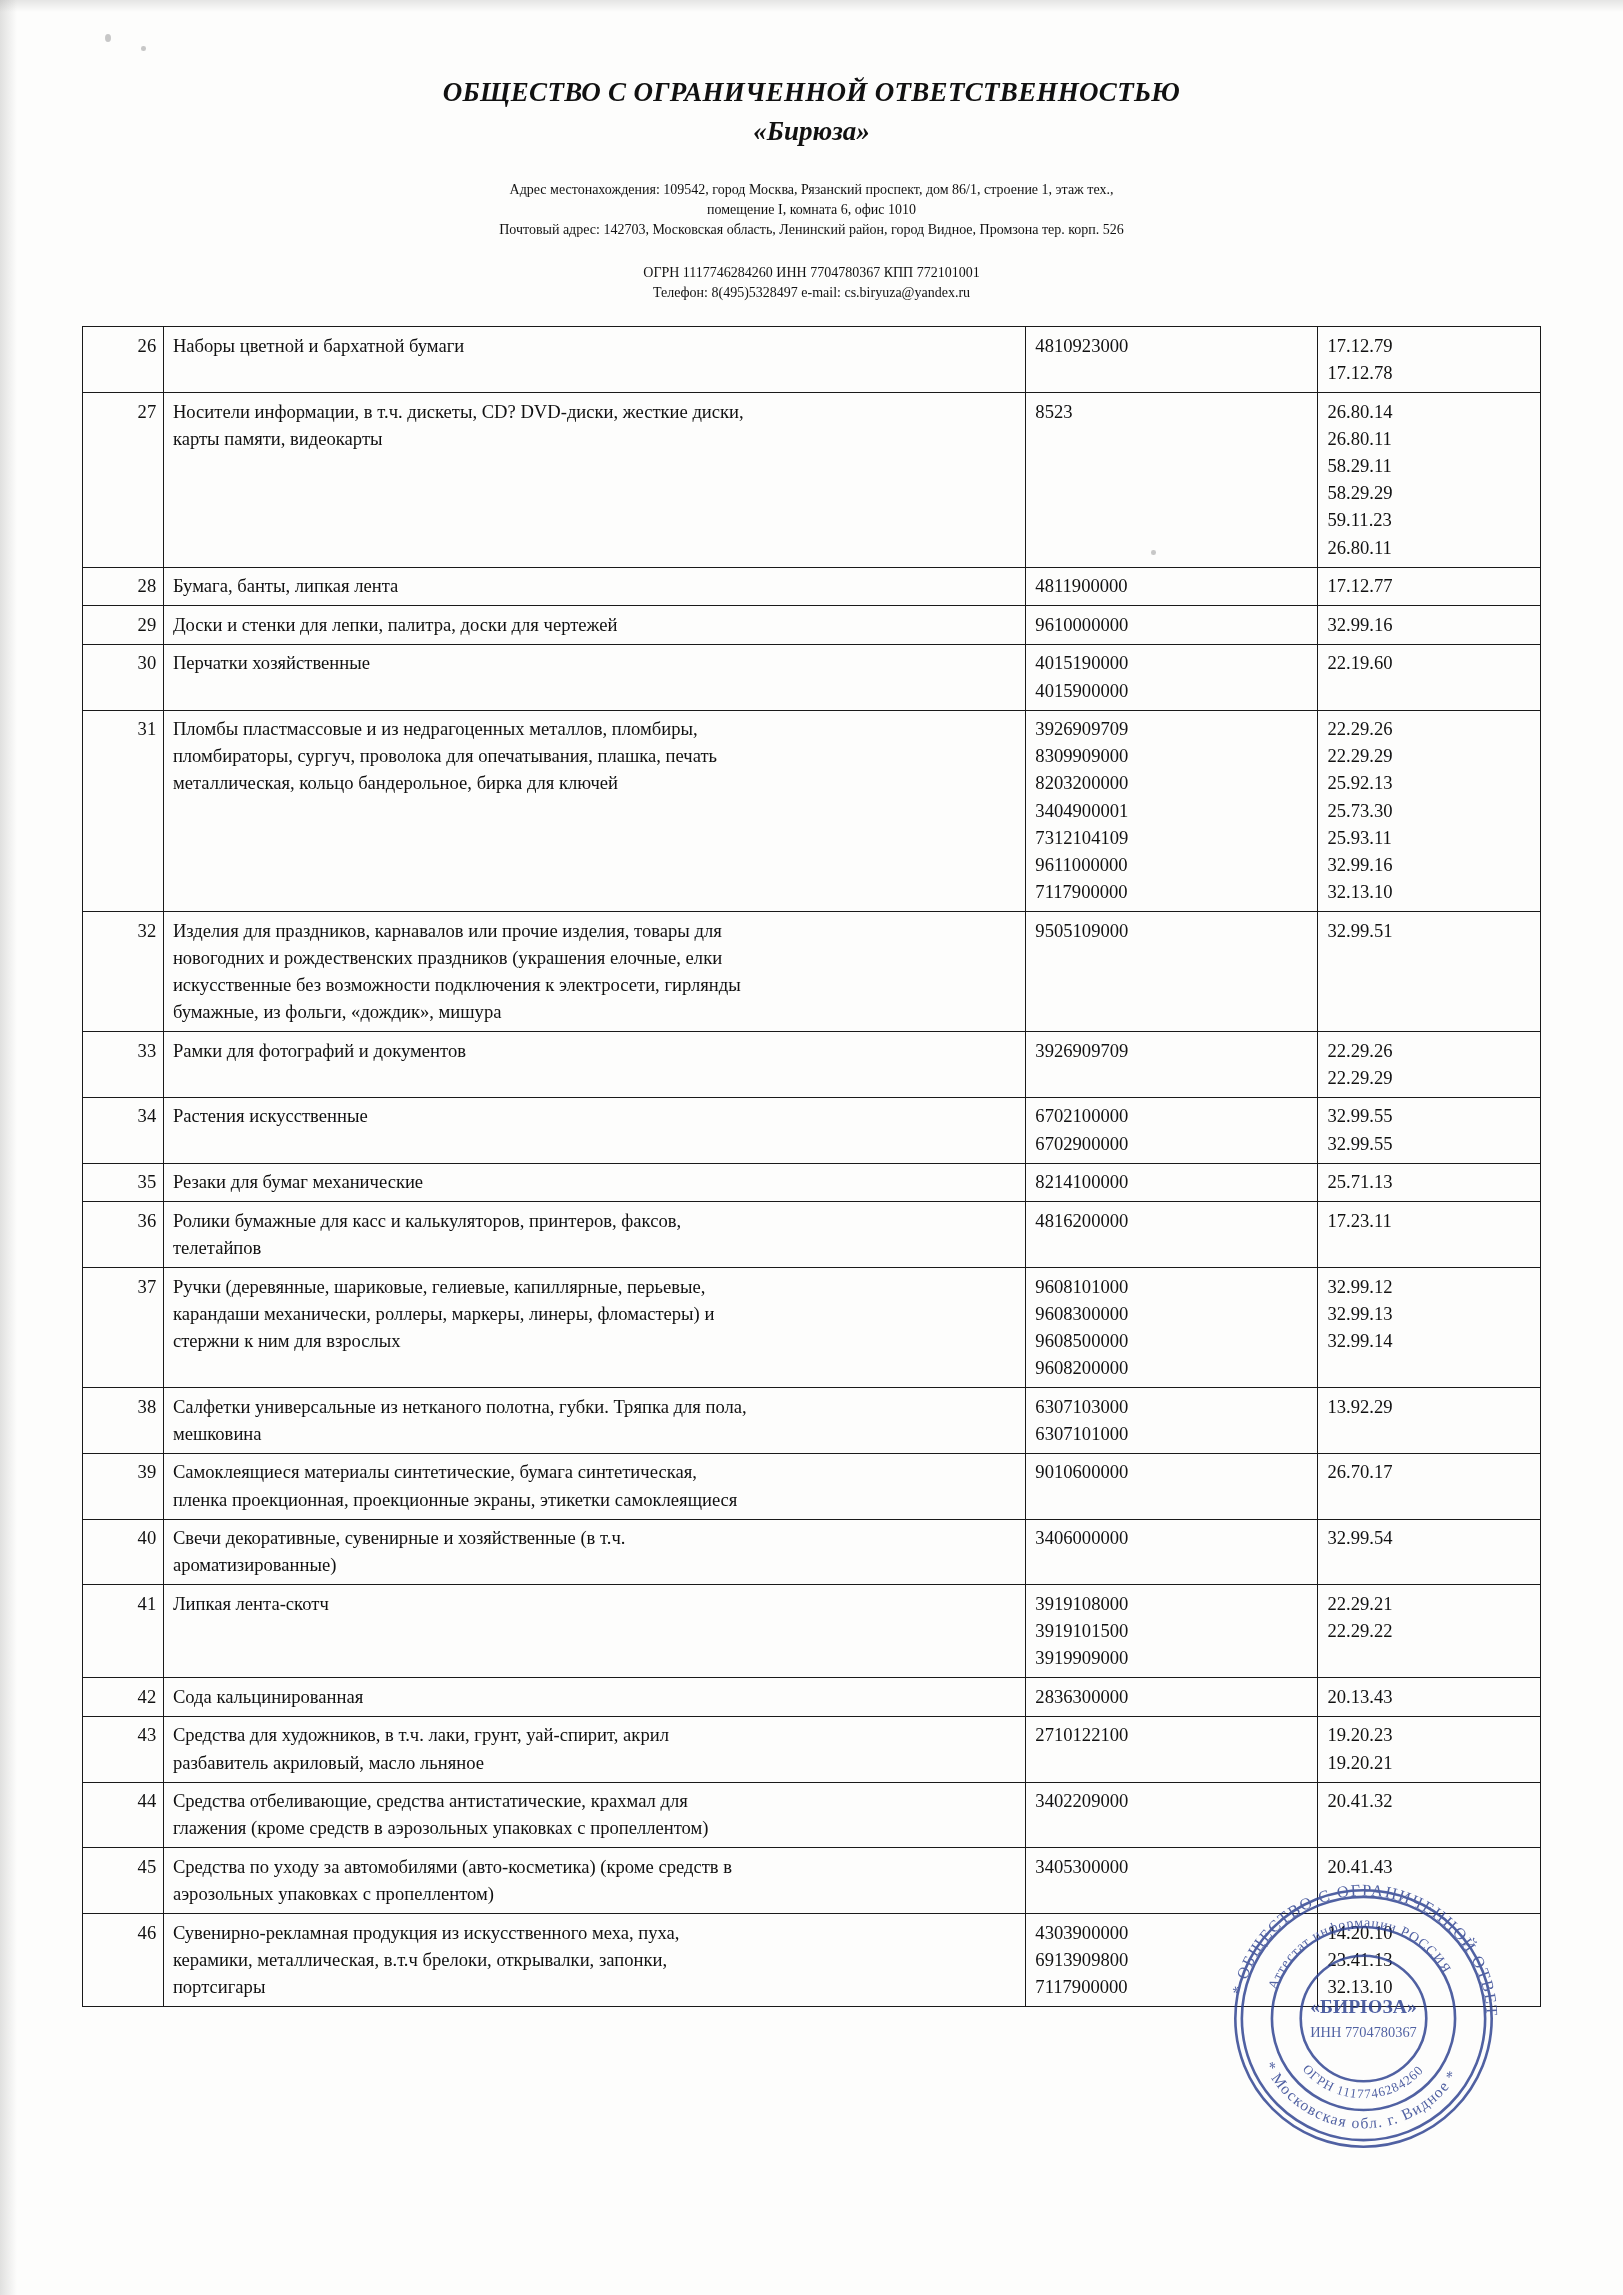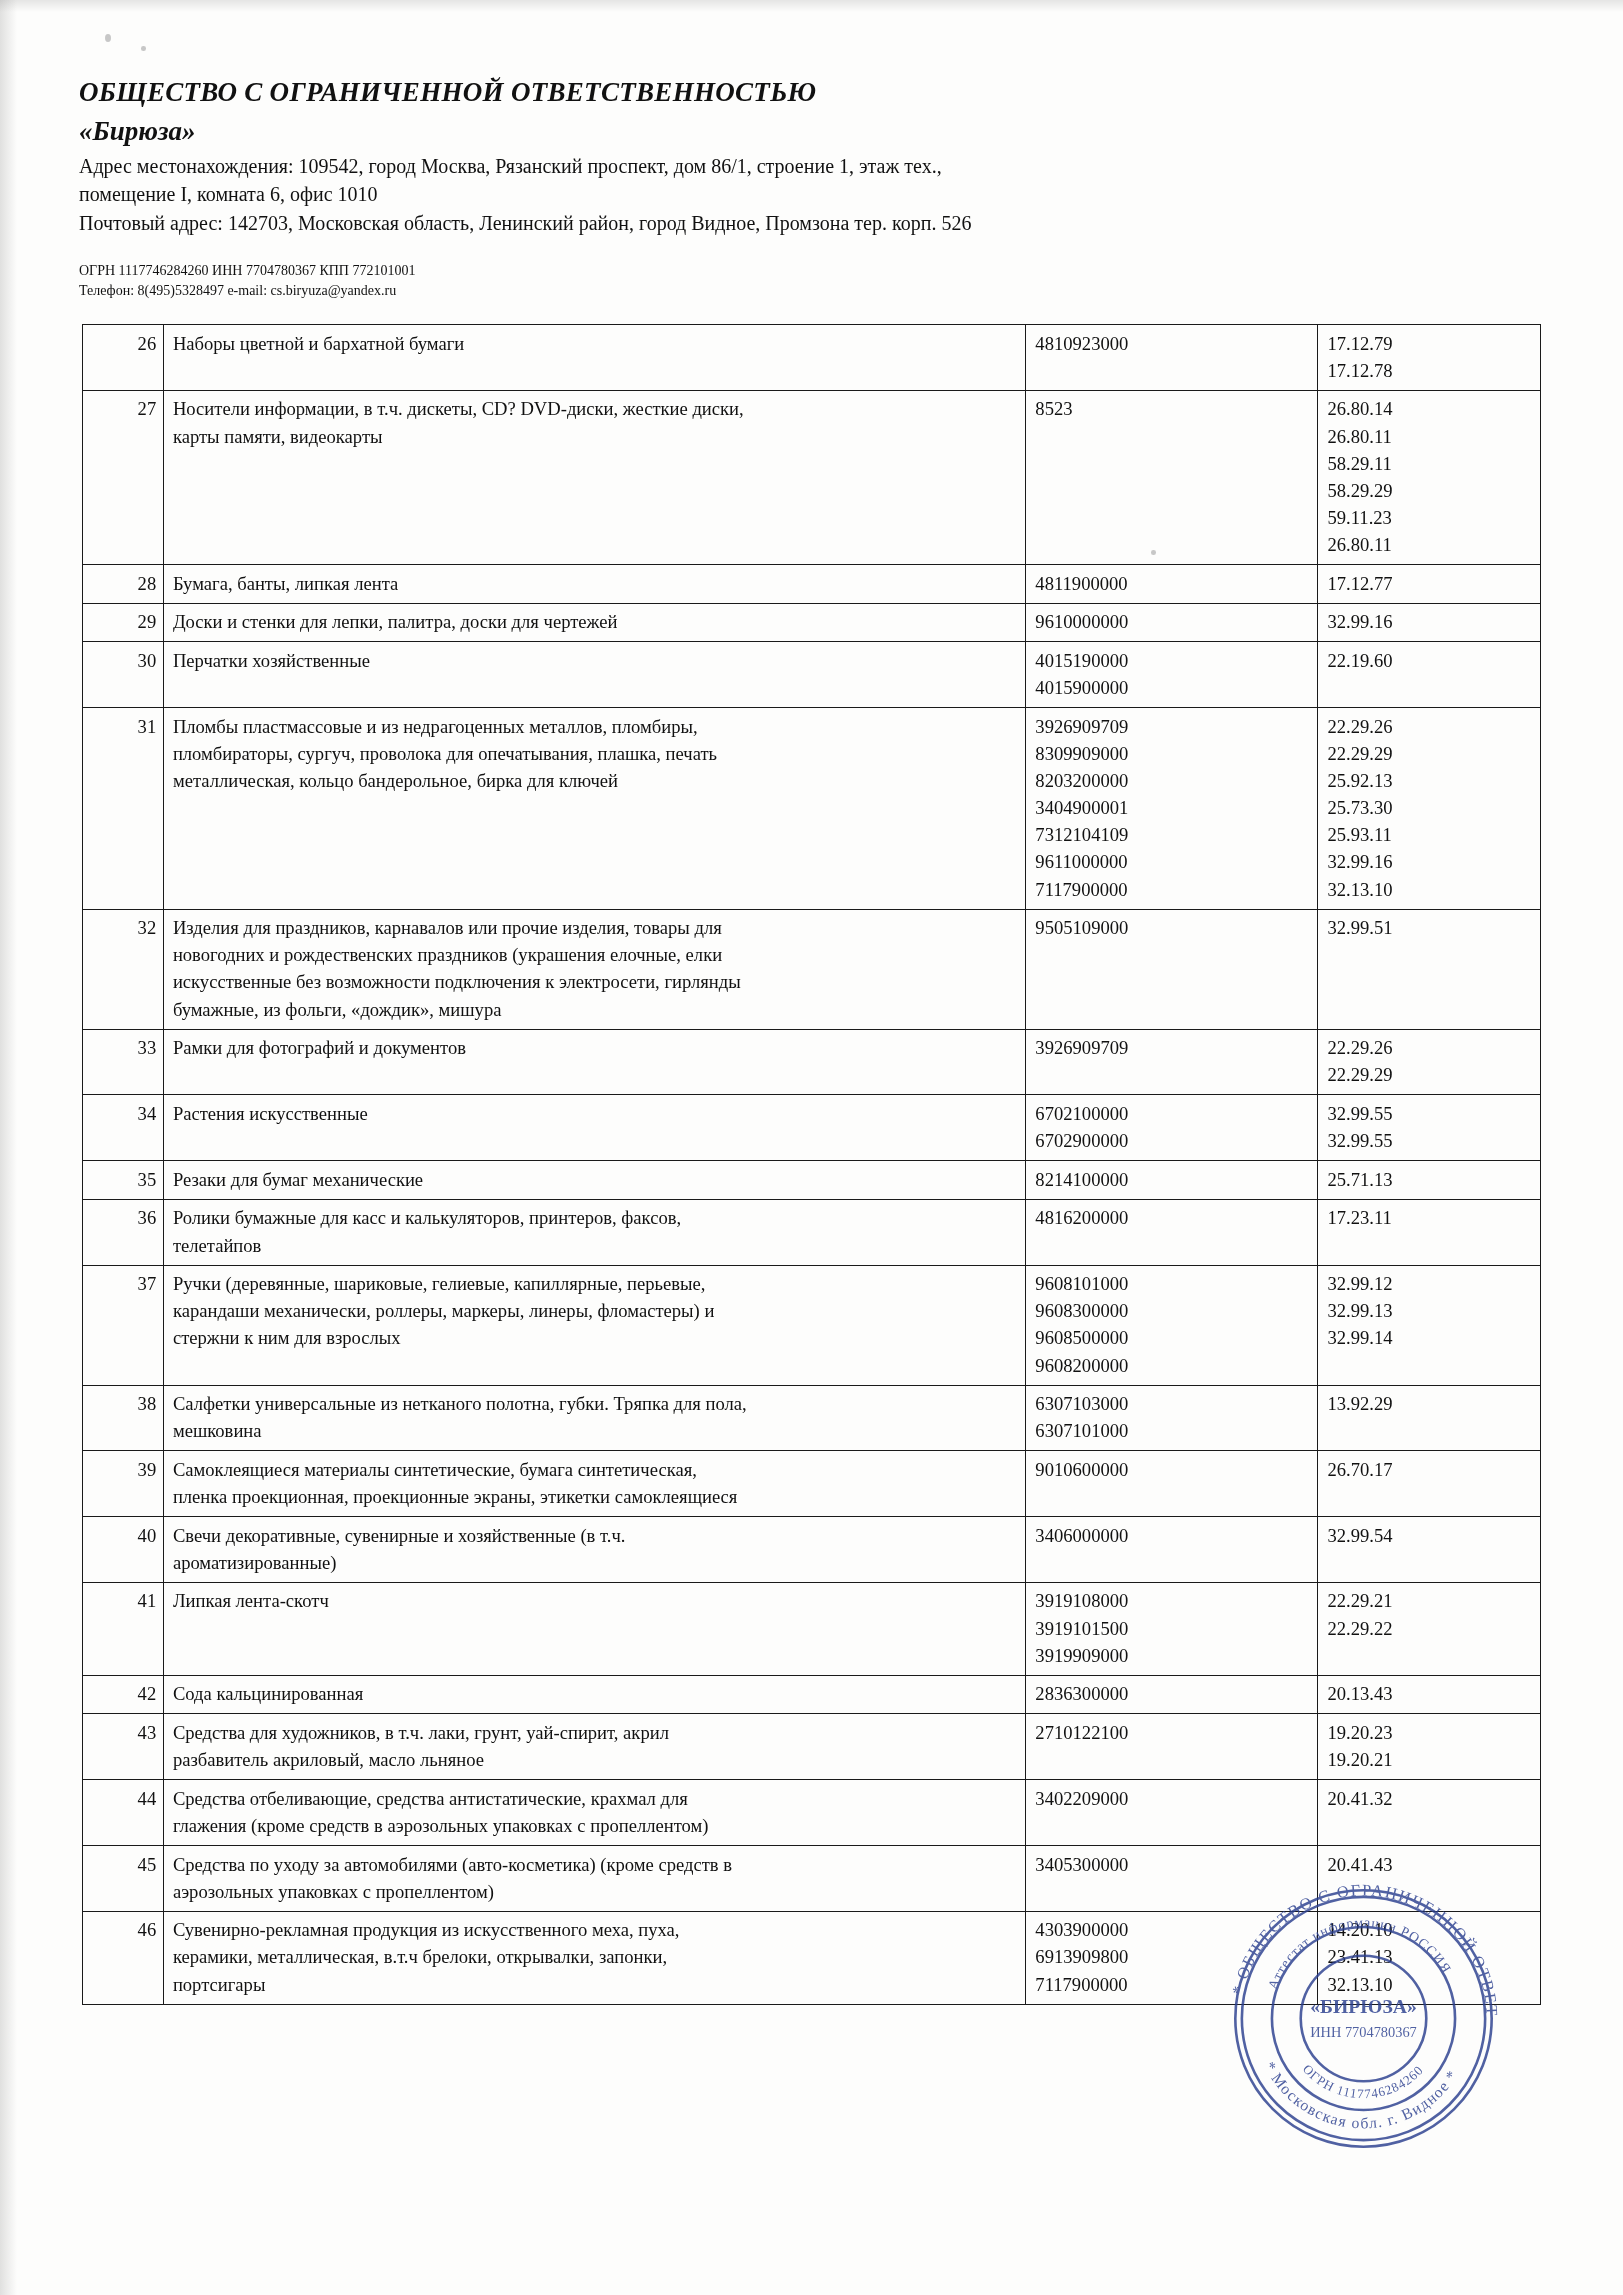--- a/index.html
+++ b/index.html
@@ -22,38 +22,38 @@
     height: 2295px;
     background: #fdfdfc;
   }
   .sheet {
     position: absolute;
     left: 79px;
     top: 46px;
     width: 1465px;
   }
   .hdr {
-    text-align: left;
+    text-align: center;
   }
   .hdr .l1 {
     font-size: 27px;
     font-weight: bold;
     font-style: italic;
     letter-spacing: 0.3px;
     margin-top: 31px;
   }
   .hdr .l2 {
     font-size: 27px;
     font-weight: bold;
     font-style: italic;
     margin-top: 7.9px;
   }
   .hdr .addr {
-    font-size: 20px;
-    margin-top: 5px;
+    font-size: 14px;
+    margin-top: 33px;
     line-height: 1.42;
   }
   .hdr .regs {
     font-size: 14px;
     margin-top: 23.6px;
     line-height: 1.42;
   }
 
   table.main {
     border-collapse: collapse;

